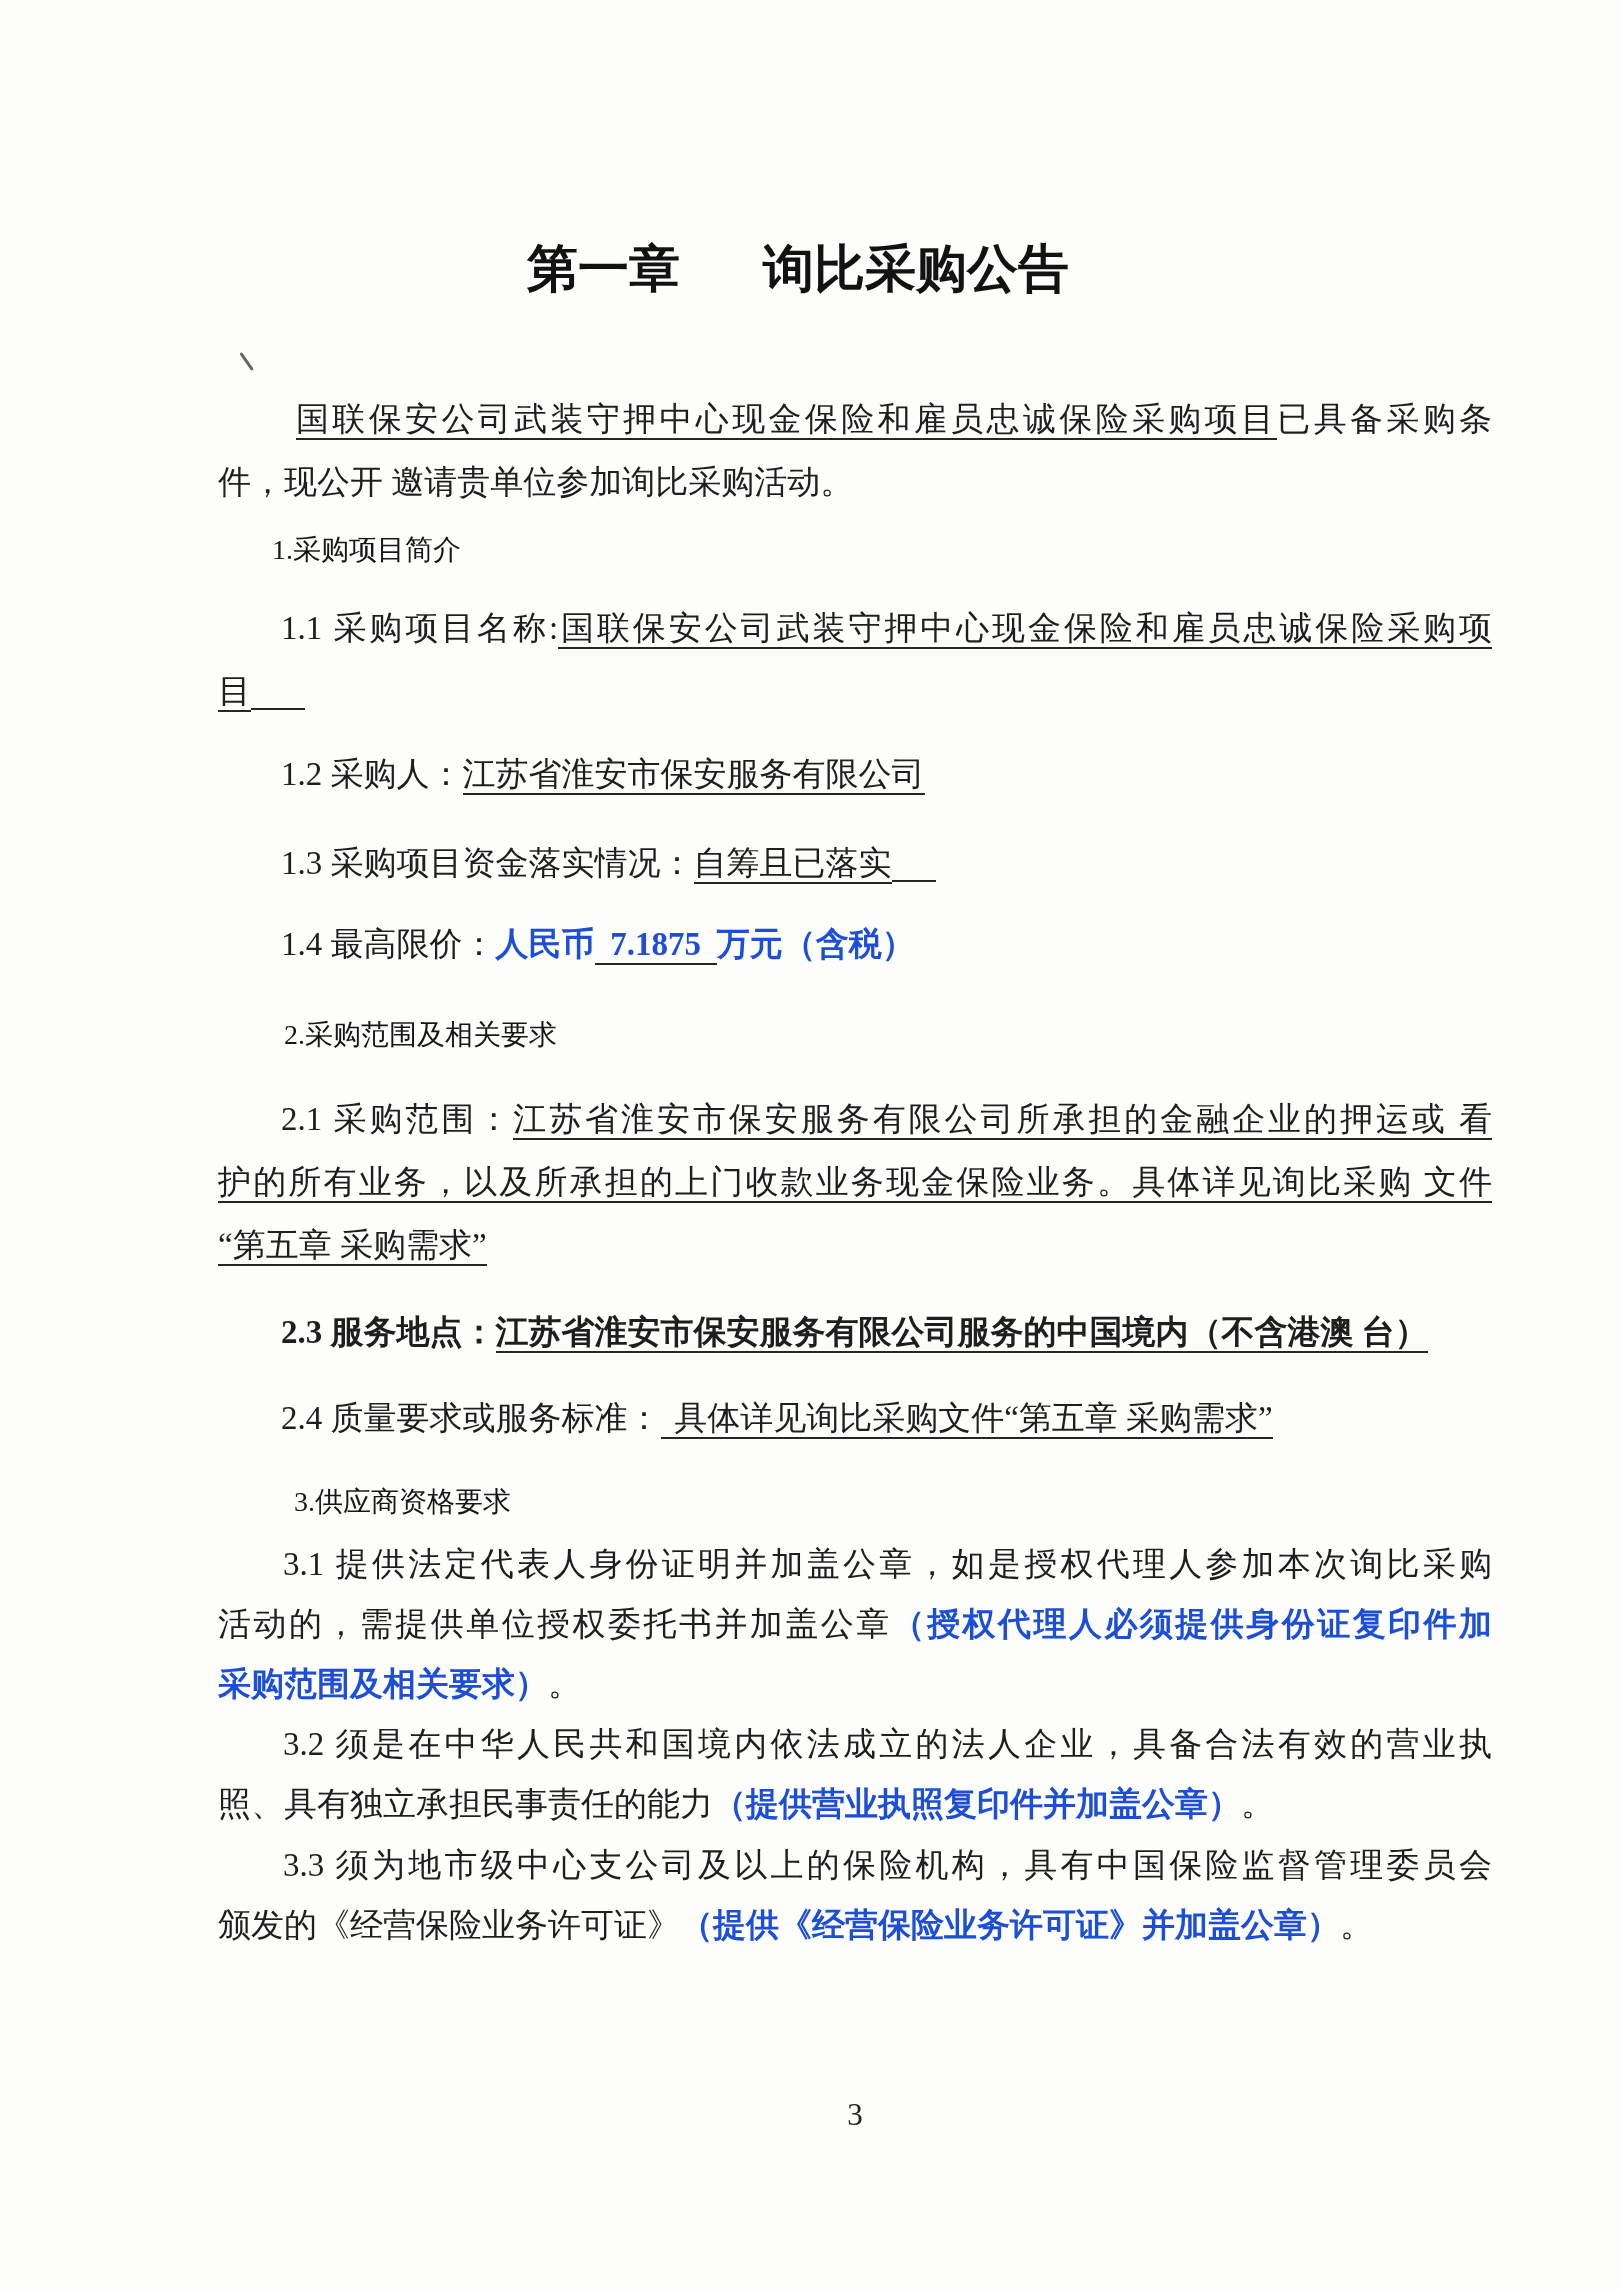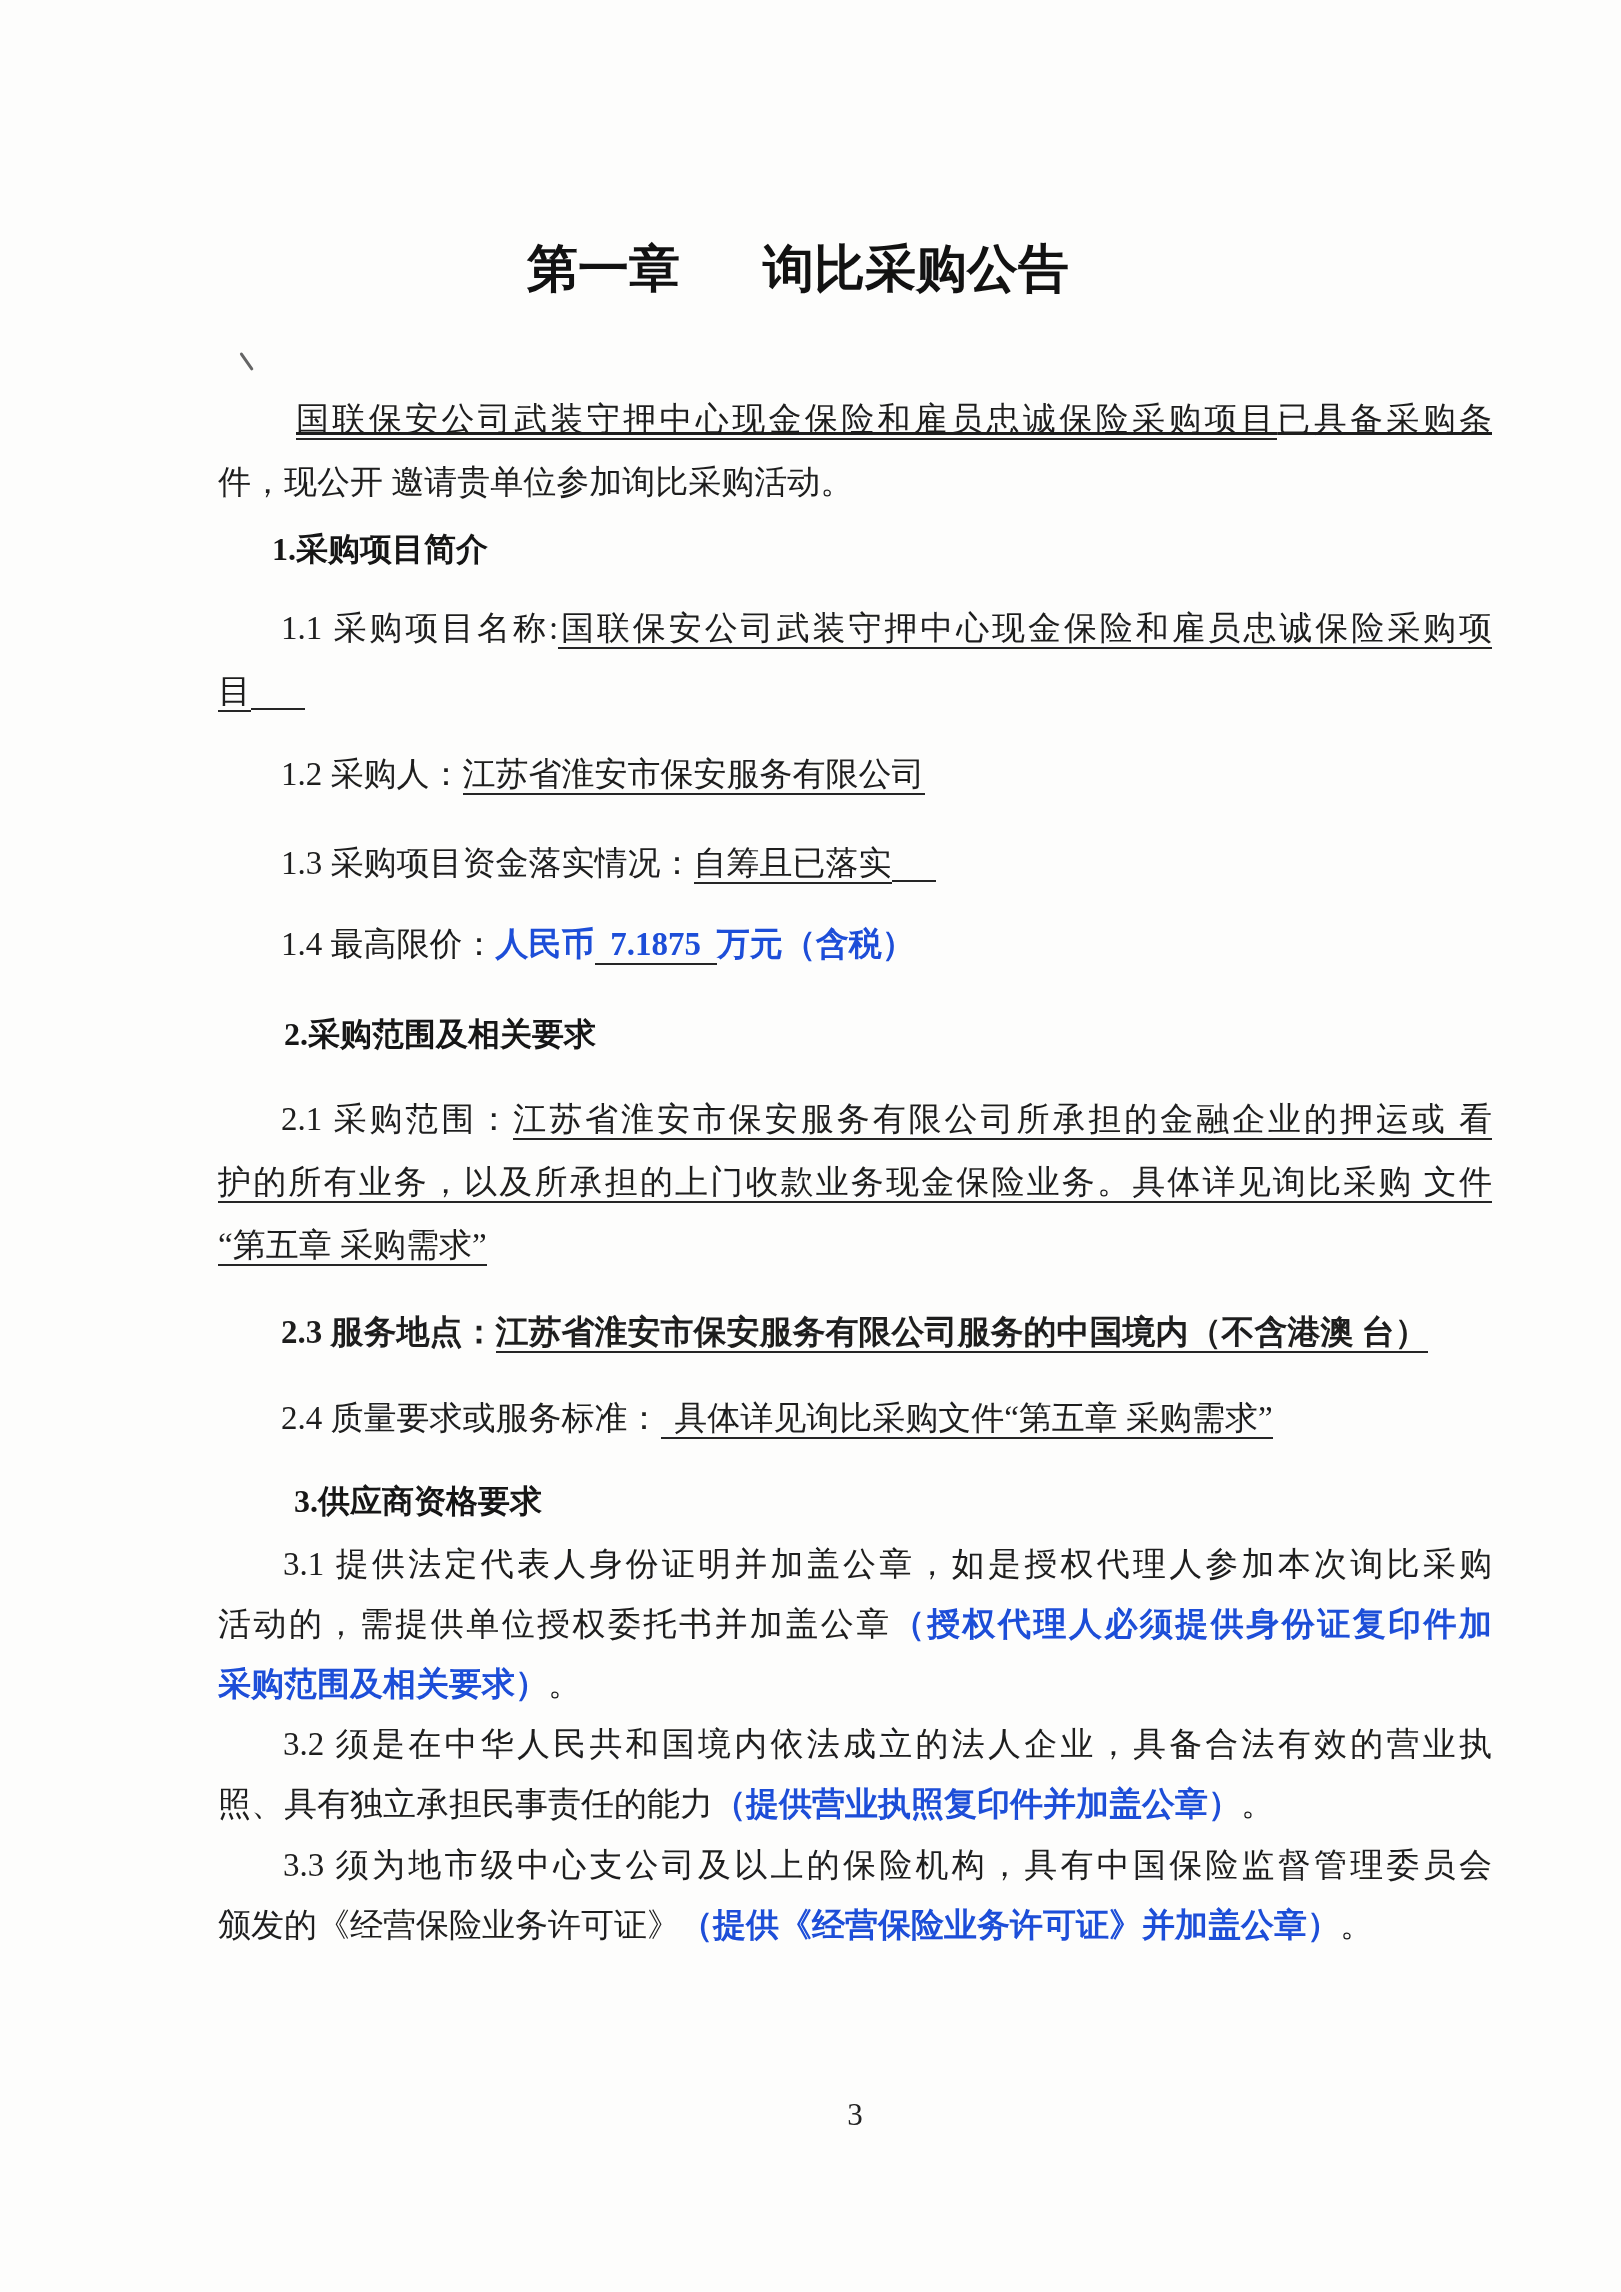--- a/index.html
+++ b/index.html
@@ -10,21 +10,21 @@
     background:#fdfdfc;
     padding:0 129px 0 218px;
     font-family:"Liberation Serif","DejaVu Serif",serif;
     color:#1e1e1e;
     font-size:33px;
     overflow:hidden;
   }
   .line { line-height:63px; text-justify:inter-ideograph; }
   .s3 .line { line-height:60px; }
   .fill { text-align:justify; text-align-last:justify; }
-  .heading { font-weight:700; font-size:32px; line-height:63px; color:#161616; }
+  .heading { font-weight:400; font-size:28px; line-height:63px; color:#161616; }
   .b { font-weight:700; color:#1d4ed8; }
   .u { border-bottom:2px solid #262626; padding-bottom:1px; }
   .upad { display:inline-block; border-bottom:2px solid #262626; vertical-align:-8.8px; }
   .w55 { width:54px; } .w45 { width:44px; } .w28 { width:27.4px; }
   .amt { padding-left:15.7px; padding-right:15.7px; }
   .lead { padding-left:13.7px; }
 
   .title {
     position:relative; left:-57px;
     margin:237px 0 0 0;
@@ -42,21 +42,21 @@
   .mt-h2  { margin-top:26.5px; }
   .mt-i21 { margin-top:22.5px; }
   .mt-i22 { margin-top:19.6px; }
   .mt-i23 { margin-top:23.5px;font-weight:bold; }
   .mt-i24 { margin-top:23.5px; }
   .mt-h3  { margin-top:19.6px; }
   .mt-p31 { margin-top:1px;  }
   .mt-p32 { margin-top:0;    }
   .mt-p33 { margin-top:1px;  }
 
-  .pl80 { padding-left:78px;text-decoration:underline; }
+  .pl80 { padding-left:78px; }
   .pl67 { padding-left:66px; }
   .pl66 { padding-left:65px; }
   .pl64 { padding-left:63px; }
   .pl55 { padding-left:54px; }
   .pl78 { padding-left:76px; }
 
   .footer {
     margin-top:137px;
     text-align:center;
     font-size:31px; line-height:45px; color:#222;

